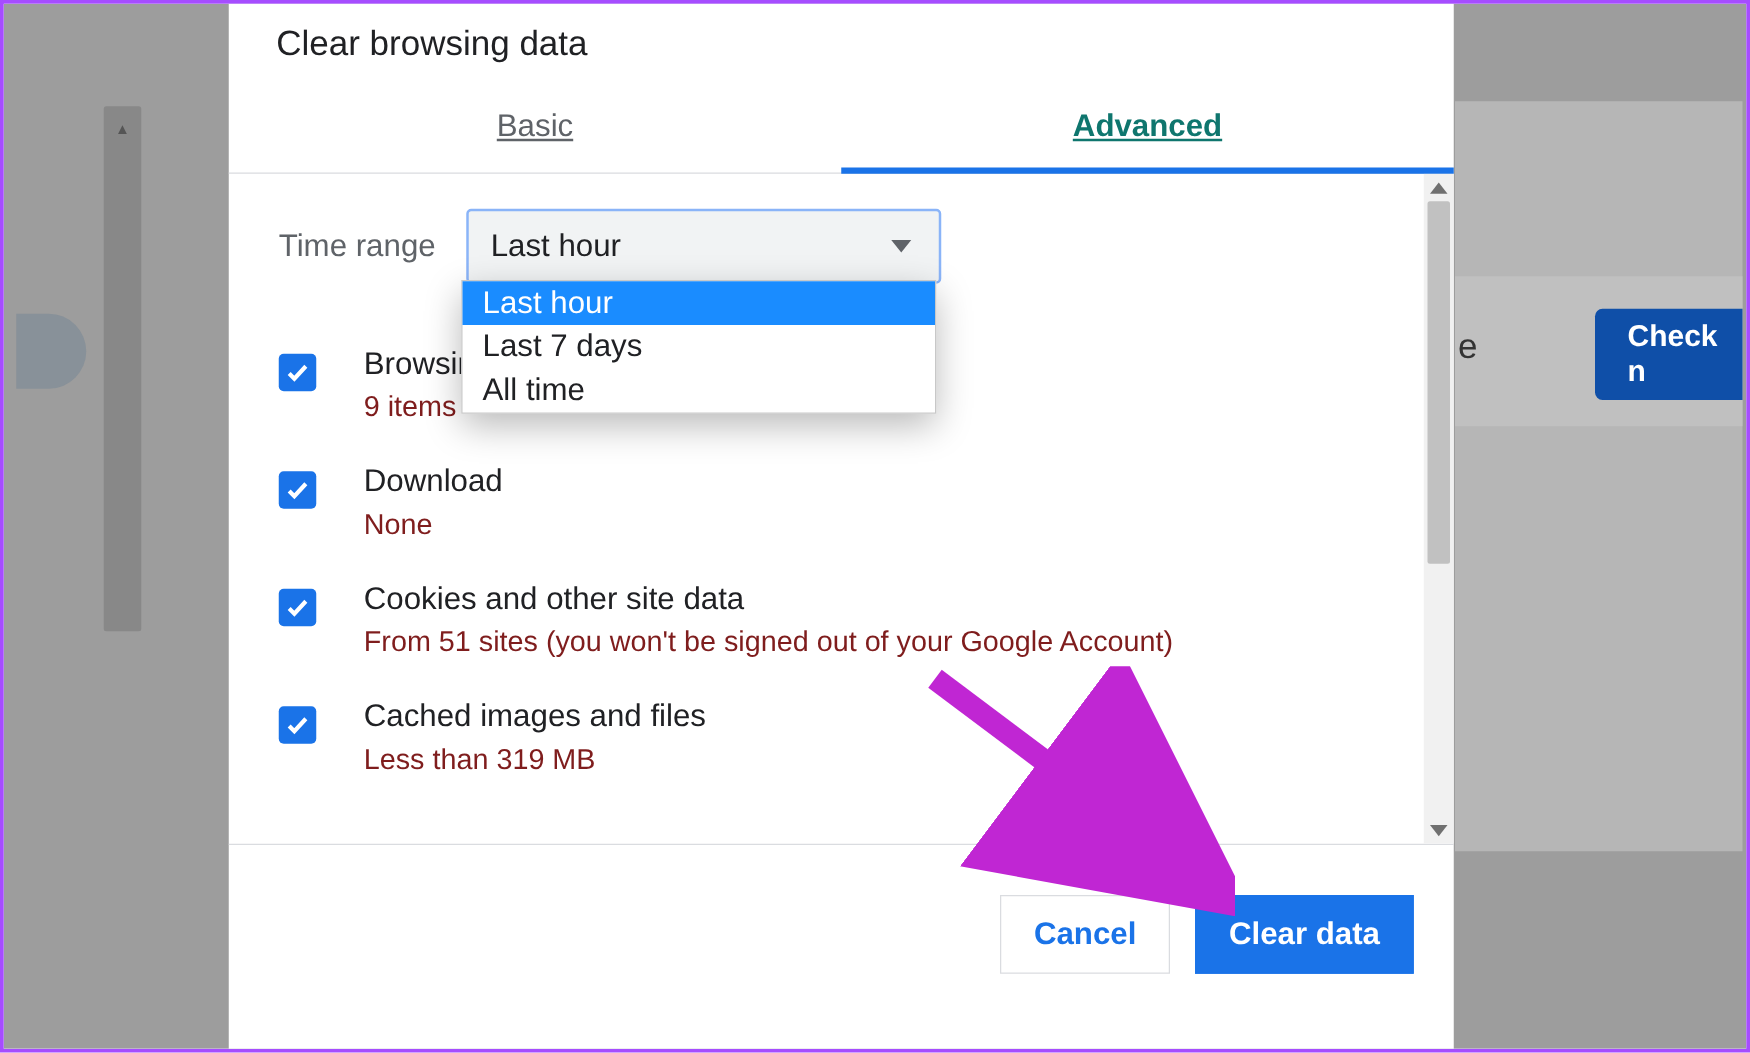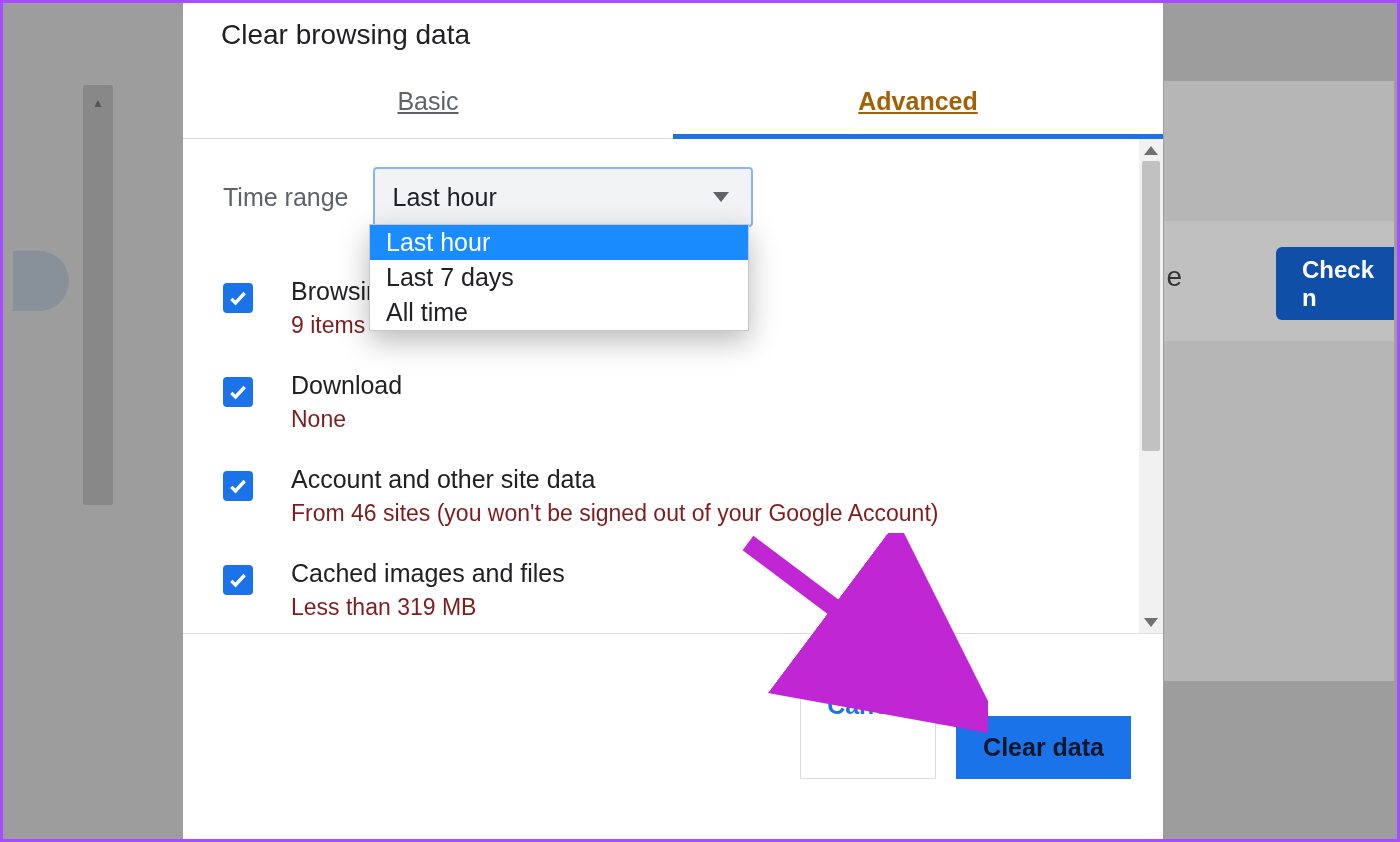--- a/index.html
+++ b/index.html
@@ -14,21 +14,21 @@
 .bg-panel-band { position:absolute; right:3px; top:218px; width:230px; height:120px; background:#c0c0c0; }
 .bg-check-btn { position: absolute; right: 3px; top: 244px; width: 118px; height: 73px; background: #0f4fa8; color:#fff; font-weight:700; font-size:24px; display:flex; align-items:center; padding-left:26px; border-top-left-radius:6px; border-bottom-left-radius:6px; }
 .bg-text-hint { position:absolute; right:215px; top:258px; color:#333; font-size:28px; }
 
 
 .modal { position: absolute; left: 180px; top: 0; width: 980px; height: 842px; background: #fff; display:flex; flex-direction:column; }
 .modal-title { font-size: 28px; color: #202124; padding: 16px 0 34px 38px; }
 
 .tabs { display:flex; border-bottom: 1px solid #dadce0; }
 .tab { flex:1; text-align:center; font-size: 25px; padding: 2px 0 22px; color:#5f6368; cursor:pointer; position:relative;text-decoration:underline; }
-.tab.active { color:#a16207; font-weight:600; }
+.tab.active { color:#0f766e; font-weight:600; }
 .tab.active::after { content:""; position:absolute; left:0; right:0; bottom:-1px; height:5px; background:#1a73e8; }
 
 .body-area { position:relative; flex:1; overflow:hidden; }
 .scroll-zone { position:absolute; left:0; right:24px; top:0; bottom:0; padding: 28px 10px 0 40px; }
 
 .time-row { display:flex; align-items:center; gap:24px; margin-bottom:50px; }
 .time-label { color:#5f6368; font-size:25px; }
 .select-box { position:relative; width:380px; height:60px; border:2px solid #8ab4f8; background:#f1f3f4; border-radius:4px; display:flex; align-items:center; padding:0 18px; font-size:25px; color:#202124; cursor:pointer; }
 .select-caret { position:absolute; right:22px; top:50%; transform:translateY(-50%); width:0; height:0; border-left:8px solid transparent; border-right:8px solid transparent; border-top:10px solid #5f6368; }
 
@@ -47,21 +47,21 @@
 .inner-scroll-track { position:absolute; right:0; top:0; width:24px; bottom:0; background:#f1f1f1; }
 .inner-scroll-up, .inner-scroll-down { position:absolute; left:0; width:24px; height:22px; display:flex; align-items:center; justify-content:center; color:#606060; cursor:pointer; }
 .inner-scroll-up{ top:0; } .inner-scroll-down{ bottom:0; }
 .inner-scroll-up::before{ content:""; border-left:7px solid transparent; border-right:7px solid transparent; border-bottom:9px solid #707070; }
 .inner-scroll-down::before{ content:""; border-left:7px solid transparent; border-right:7px solid transparent; border-top:9px solid #707070; }
 .inner-thumb { position:absolute; left:3px; top:22px; width:18px; height:290px; background:#c1c1c1; border-radius:2px; cursor:pointer; }
 
 .footer { border-top:1px solid #dadce0; padding:40px 32px 66px; display:flex; justify-content:flex-end; gap:20px; }
 .btn { font-size:25px; font-weight:600; padding:16px 26px; border-radius:0; cursor:pointer; }
 .btn-secondary { background:#fff; border:1px solid #dadce0; color:#1a73e8; }
-.btn-primary { background:#1a73e8; border:1px solid #1a73e8; color:#0f172a;margin-top:42px; }
+.btn-primary { background:#1a73e8; border:1px solid #1a73e8; color:#ffffff; }
 
 
 .arrow { position:absolute; left:735px; top:530px; width:250px; height:200px; z-index:60; pointer-events:none; }
 </style>
 </head>
 <body>
 
 <div class="bg-dim"></div>
 <div class="bg-scrollbar"></div>
 <div class="bg-scrollbar-up">▲</div>
@@ -116,22 +116,22 @@
         </div>
       </div>
 
       <div class="item-row">
         <div class="checkbox checked">
             <svg width="20" height="20" viewBox="0 0 24 24">
               <polyline points="4 13 9 18 20 6"></polyline>
             </svg>
           </div>
         <div class="item-texts">
-          <div class="item-title">Account and other site data</div>
-          <div class="item-sub">From 46 sites (you won't be signed out of your Google Account)</div>
+          <div class="item-title">Cookies and other site data</div>
+          <div class="item-sub">From 51 sites (you won't be signed out of your Google Account)</div>
         </div>
       </div>
 
       <div class="item-row">
         <div class="checkbox checked">
             <svg width="20" height="20" viewBox="0 0 24 24">
               <polyline points="4 13 9 18 20 6"></polyline>
             </svg>
           </div>
         <div class="item-texts">

